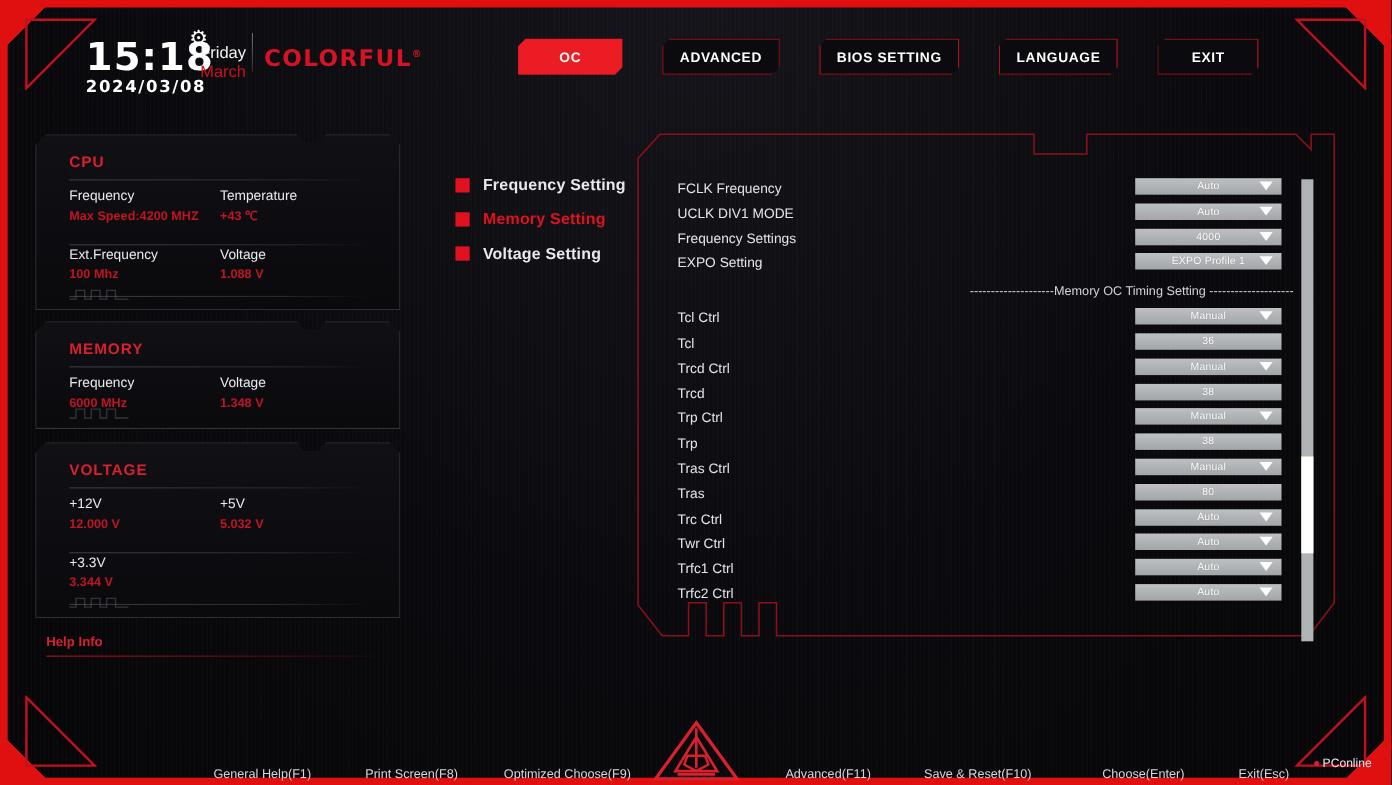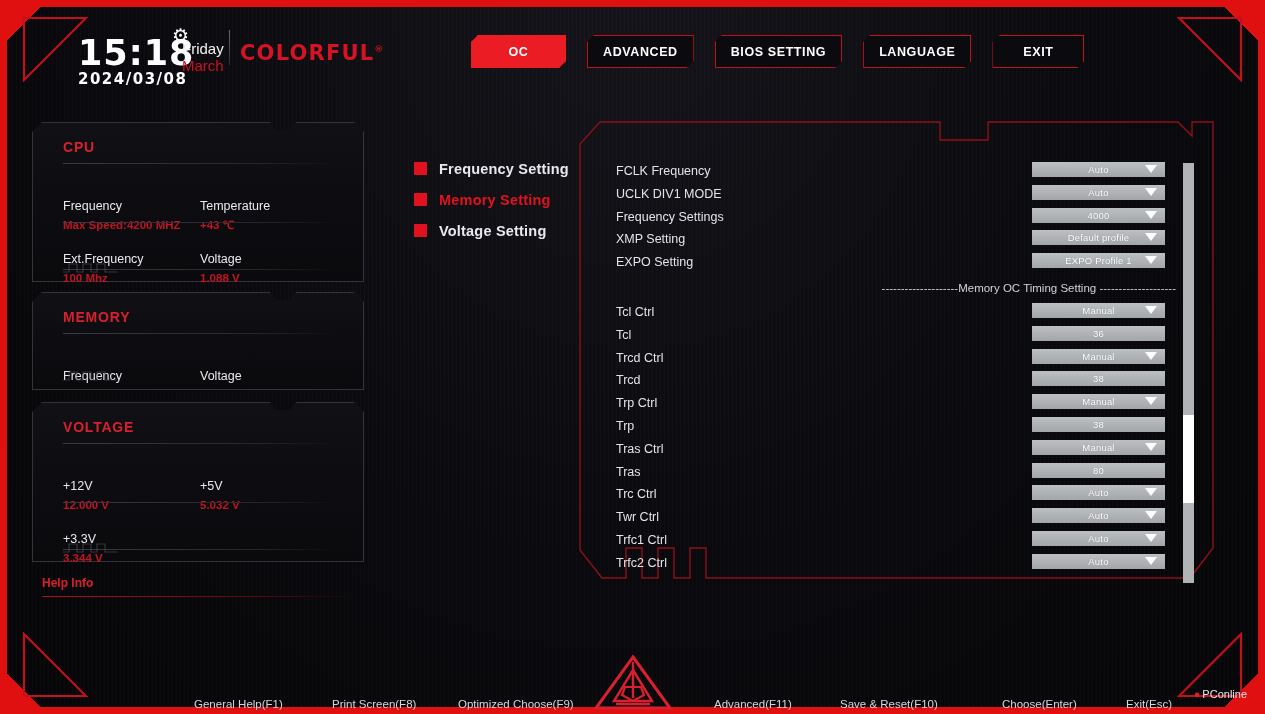--- a/index.html
+++ b/index.html
@@ -51,21 +51,21 @@
   .daymonth{ position:absolute; left:182px; top:40px; line-height:17px; }
   .daymonth .dy{ color:#f2f2f2; font-size:15px; }
   .daymonth .mo{ color:#cf1020; font-size:15px; }
   .divider-v{ position:absolute; left:229px; top:30px; width:1px; height:35px;
      background:linear-gradient(#6a6a72,#2a2a30); }
   .brand{ position:absolute; left:240px; top:41px; color:#d51324; font-size:21px;
      font-weight:bold; letter-spacing:1.2px; font-family:"DejaVu Sans", sans-serif; }
   .brand sup{ font-size:9px; vertical-align:super; }
 
   
-  .tabs{ position:absolute; left:471px; top:35px; display:flex; gap:21px; }
+  .tabs{ position:absolute; left:471px; top:35px; display:flex; gap:36px; }
   .tab{ position:relative; height:33px; min-width:93px; padding:0 15px;
      display:flex; align-items:center; justify-content:center;
      color:#ffffff; font-size:12.5px; font-weight:bold; letter-spacing:.6px;
      border:1px solid #c2101d; background:#0b0b0f;
      clip-path:polygon(7px 0, 100% 0, 100% calc(100% - 7px), calc(100% - 7px) 100%, 0 100%, 0 7px);
   }
   .tab.active{ background:#ec1c24; border-color:#ec1c24; color:#fff; }
   .tab.w-oc{ min-width:95px; }
   .tab.w-adv{ min-width:99px; }
   .tab.w-bios{ min-width:101px; }
@@ -81,21 +81,21 @@
   .card.mem{ top:292px; height:98px;
      clip-path:polygon(0 10px,10px 0, 238px 0, 244px 8px, 258px 8px, 264px 0, 322px 0, 332px 10px, 332px 100%, 0 100%); }
   .card.volt{ top:402px; height:160px;
      clip-path:polygon(0 10px,10px 0, 238px 0, 244px 8px, 258px 8px, 264px 0, 322px 0, 332px 10px, 332px 100%, 0 100%); }
   .card-title{ position:absolute; left:30px; top:16px; color:#d8202e;
      font-size:14px; font-weight:bold; letter-spacing:.8px; }
   .card .hr{ position:absolute; left:30px; right:26px; height:1px;
      background:linear-gradient(90deg,#3a3a44,#26262e 70%, transparent); }
   .grid2{ position:absolute; left:30px; right:26px; display:flex; }
   .cell{ width:50%; }
-  .cell .lbl{ color:#e9e9ef; font-size:12.5px; line-height:19px;margin-top:28px; }
+  .cell .lbl{ color:#e9e9ef; font-size:12.5px; line-height:19px; }
   .cell .val{ color:#c01523; font-size:11.5px; line-height:19px; margin-top:0;font-weight:bold; }
   .zigzag{ position:absolute; left:30px; bottom:8px; width:54px; height:11px; opacity:.55; }
   .help-info{ position:absolute; left:42px; top:576px; color:#d8202e; font-size:12px; font-weight:bold; }
   .help-line{ position:absolute; left:42px; top:596px; width:315px; height:1px;
      background:linear-gradient(90deg,#b4101c,#53080e 70%, transparent); }
 
   
   .menu{ position:absolute; left:414px; top:153px; }
   .menu-item{ display:flex; align-items:center; gap:12px; height:31px; }
   .menu-bullet{ width:13px; height:13px; background:#e0121f; flex:none; }
@@ -306,27 +306,20 @@
       </span>
     </div>
     <div class="row">
       <span class="rlbl">Frequency Settings</span>
       <span class="ctrl">
         <span class="cval">4000</span>
         <span class="arrow"></span>
       </span>
     </div>
     <div class="row">
-      <span class="rlbl">XMP Setting</span>
-      <span class="ctrl">
-        <span class="cval">Default profile</span>
-        <span class="arrow"></span>
-      </span>
-    </div>
-    <div class="row">
       <span class="rlbl">EXPO Setting</span>
       <span class="ctrl">
         <span class="cval">EXPO Profile 1</span>
         <span class="arrow"></span>
       </span>
     </div>
 
     <div class="sep">--------------------Memory OC Timing Setting --------------------</div>
 
     <div class="row">

